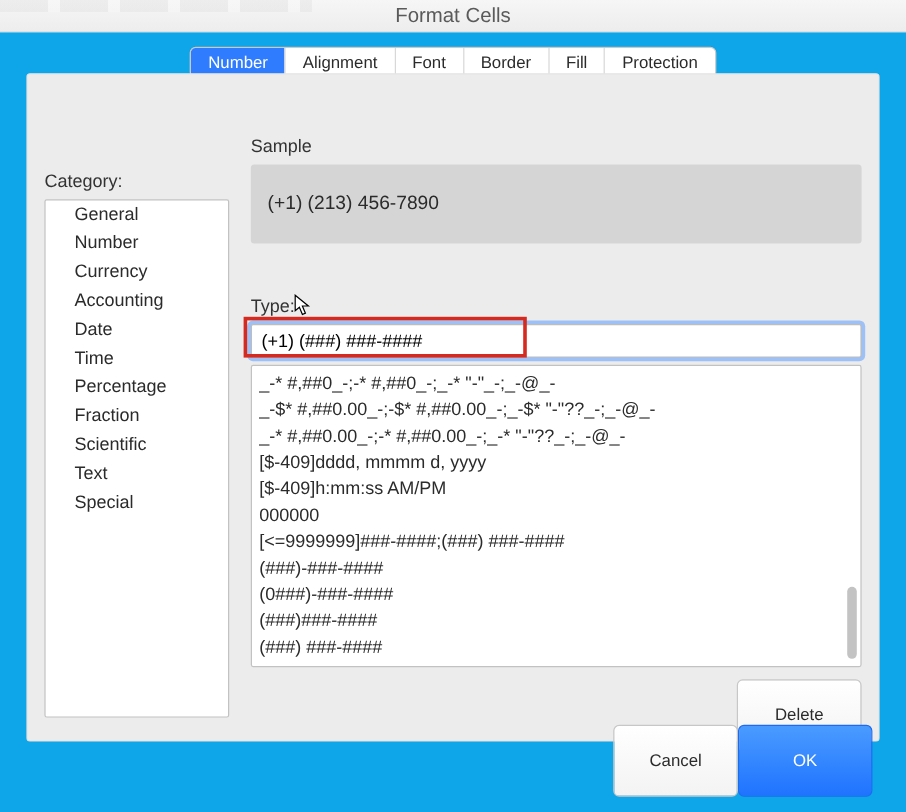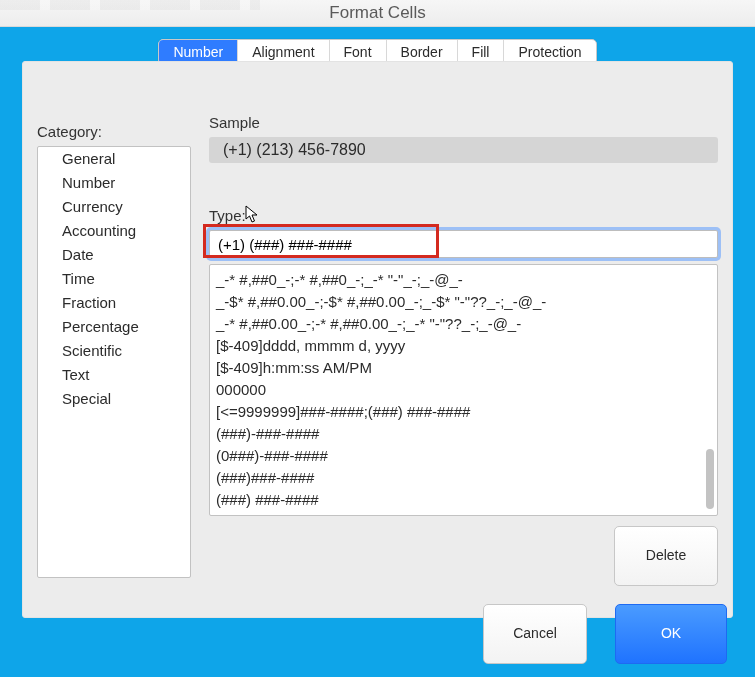--- a/index.html
+++ b/index.html
@@ -100,21 +100,21 @@
     cursor:default;
   }
   .cat-item.selected{
     background:#d9d9d9;
   }
   .right-col{flex:1;min-width:0;}
   .sample-box{
     margin-top:4px;
     background:#d5d5d5;
     border-radius:3px;
-    padding:4px 14px;
+    padding:24px 14px;
     font-size:16px;
     color:#2b2b2b;
   }
   .type-label{margin-top:44px;position:relative;}
   .cursor-icon{
     position:absolute;
     left:36px;top:-2px;
     width:14px;height:20px;
     pointer-events:none;
   }
@@ -189,21 +189,21 @@
     background:linear-gradient(#4a9bff,#1f73ff);
     border:1px solid #1e6af2;
     color:#fff;
     min-width:82px;
   }
   .footer{
     position:absolute;
     right:28px;
     bottom:14px;
     display:flex;
-    gap:28px;
+    gap:0;
     align-items:center;
   }
 </style>
 </head>
 <body>
 
 <div class="titlebar">
   <div class="titlebar-bits"></div>
   <span>Format Cells</span>
 </div>
@@ -226,22 +226,22 @@
 
       <div class="cat-col">
         <div class="cat-label">Category:</div>
         <div class="cat-list" id="catlist">
             <div class="cat-item">General</div>
             <div class="cat-item">Number</div>
             <div class="cat-item">Currency</div>
             <div class="cat-item">Accounting</div>
             <div class="cat-item">Date</div>
             <div class="cat-item">Time</div>
+            <div class="cat-item">Percentage</div>
             <div class="cat-item">Fraction</div>
-            <div class="cat-item">Percentage</div>
             <div class="cat-item">Scientific</div>
             <div class="cat-item">Text</div>
             <div class="cat-item">Special</div>
           </div>
       </div>
 
       <div class="right-col">
 
         <div class="sample-label">Sample</div>
         <div class="sample-box">

